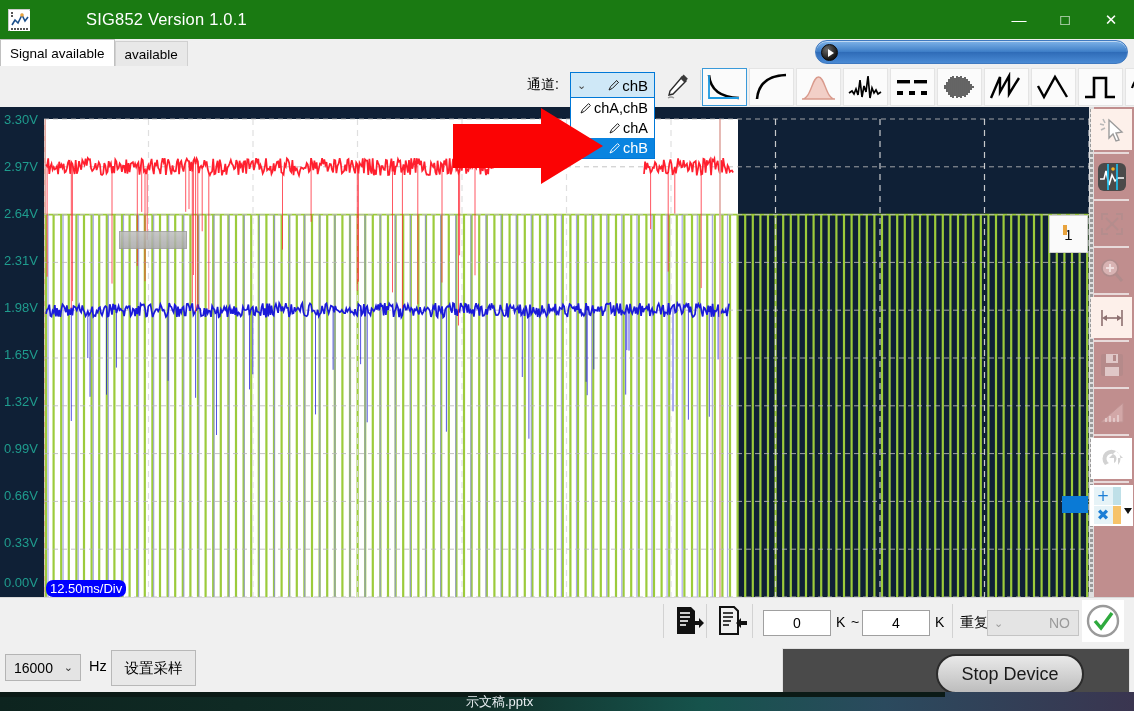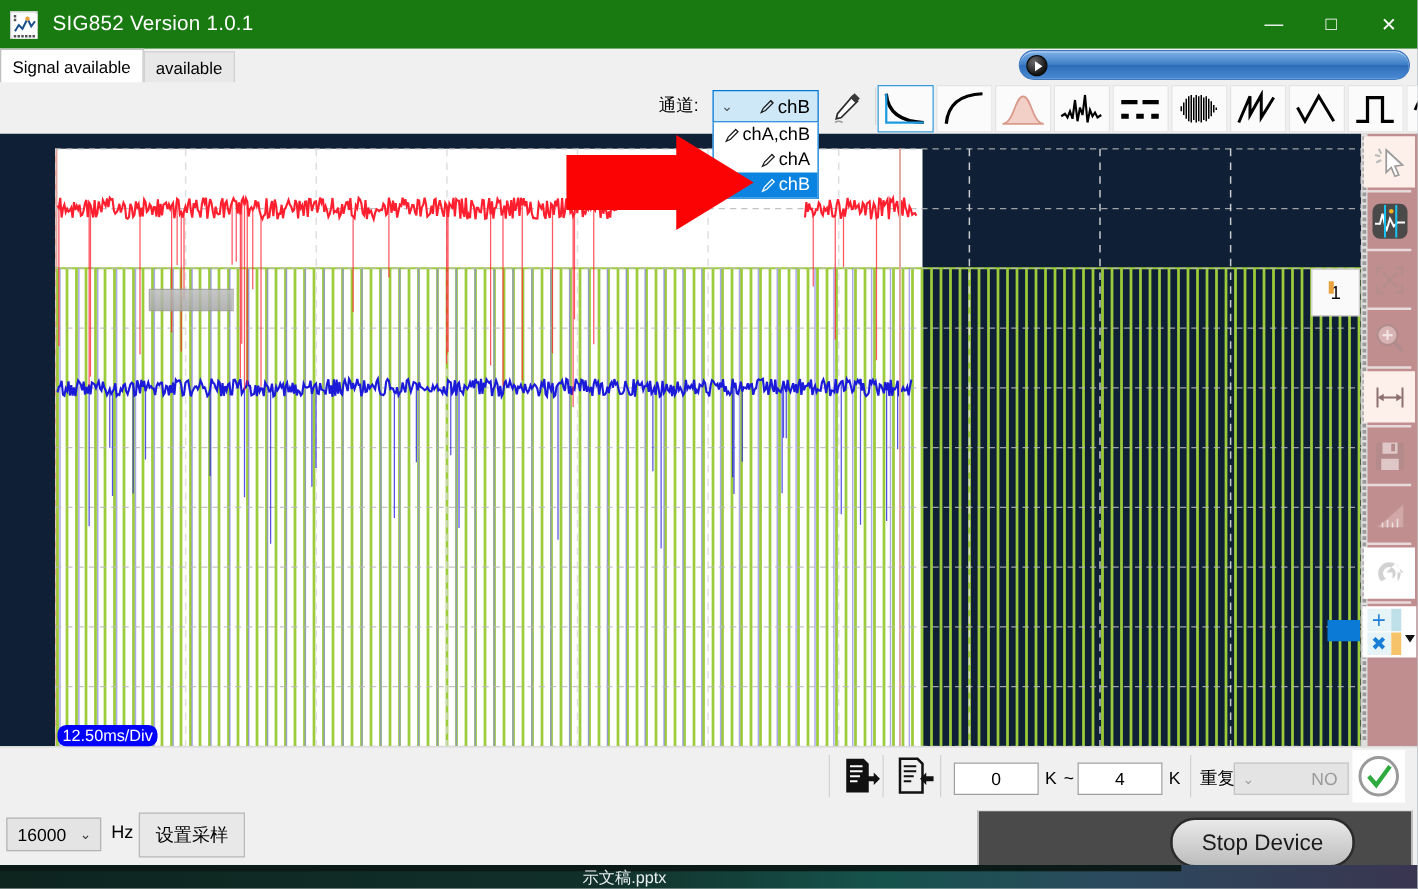--- a/index.html
+++ b/index.html
@@ -6,21 +6,21 @@
   html, body {
     width: 1134px; height: 711px;
     font-family: "Liberation Sans", sans-serif;
     overflow: hidden; background: #f0f0f0;
   }
   #app { position: relative; width: 1134px; height: 711px; }
 
   
   .titlebar {
     position: absolute; left: 0; top: 0; width: 1134px; height: 39px;
-    background: #1a7a12; display: flex; align-items: center;
+    background: #1a7a12; display: flex; align-items: center; gap: 44px;
   }
   .app-icon {
     width: 22px; height: 22px; margin-left: 8px; background: #ffffff;
     border: 1px solid #cccccc; position: relative; flex: 0 0 auto;
   }
   .app-icon svg { position: absolute; left: 1px; top: 1px; }
   .title-text {
     color: #ffffff; font-size: 16.5px; margin-left: 12px;
     letter-spacing: .2px; white-space: nowrap;
   }
@@ -403,20 +403,33 @@
       <polyline points="3,25 3,25 12,25 12,6 24,6 24,25 33,25" fill="none" stroke="#000" stroke-width="2.6"></polyline>
     </svg>
   </div>
   <div class="wbtn" style="left:1125px;">
     <svg width="37" height="30" viewBox="0 0 37 30">
       <path d="M3 16 C8 2 14 2 18 16 C22 30 28 30 33 16" fill="none" stroke="#000" stroke-width="2.2"></path>
     </svg>
   </div>
 
   <div class="scope">
+    <div class="axis-labels">
+      <div class="axis-lab" style="top:12px;">3.30V</div>
+      <div class="axis-lab" style="top:59px;">2.97V</div>
+      <div class="axis-lab" style="top:106px;">2.64V</div>
+      <div class="axis-lab" style="top:153px;">2.31V</div>
+      <div class="axis-lab" style="top:200px;">1.98V</div>
+      <div class="axis-lab" style="top:247px;">1.65V</div>
+      <div class="axis-lab" style="top:294px;">1.32V</div>
+      <div class="axis-lab" style="top:341px;">0.99V</div>
+      <div class="axis-lab" style="top:388px;">0.66V</div>
+      <div class="axis-lab" style="top:435px;">0.33V</div>
+      <div class="axis-lab" style="top:475px;">0.00V</div>
+    </div>
 
     <div class="plotwrap">
       <div class="white-region"></div>
       <div class="pinkline"></div>
       <svg class="plot-svg" id="plotsvg" width="1045" height="490">
           <line x1="0" y1="107.59999999999997" x2="1045" y2="107.59999999999997" stroke="#9ccb3b" stroke-width="1.6"></line>
           <line x1="2.0" y1="107.59999999999997" x2="2.0" y2="490" stroke="#9ccb3b" stroke-width="2.2"></line>
           <line x1="9.6" y1="107.59999999999997" x2="9.6" y2="490" stroke="#9ccb3b" stroke-width="2.2"></line>
           <line x1="17.2" y1="107.59999999999997" x2="17.2" y2="490" stroke="#9ccb3b" stroke-width="2.2"></line>
           <line x1="24.8" y1="107.59999999999997" x2="24.8" y2="490" stroke="#9ccb3b" stroke-width="2.2"></line>

